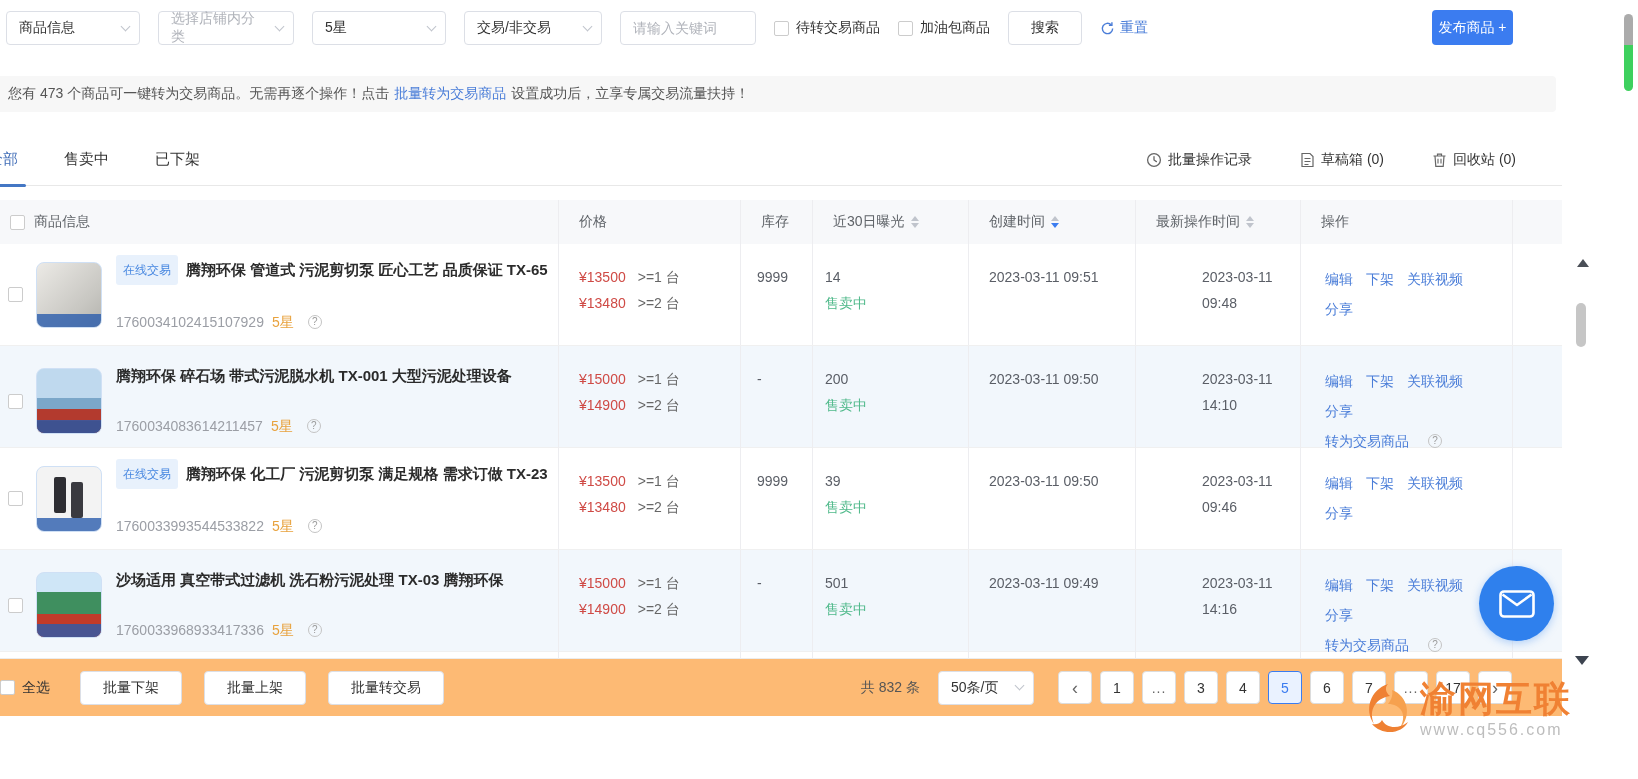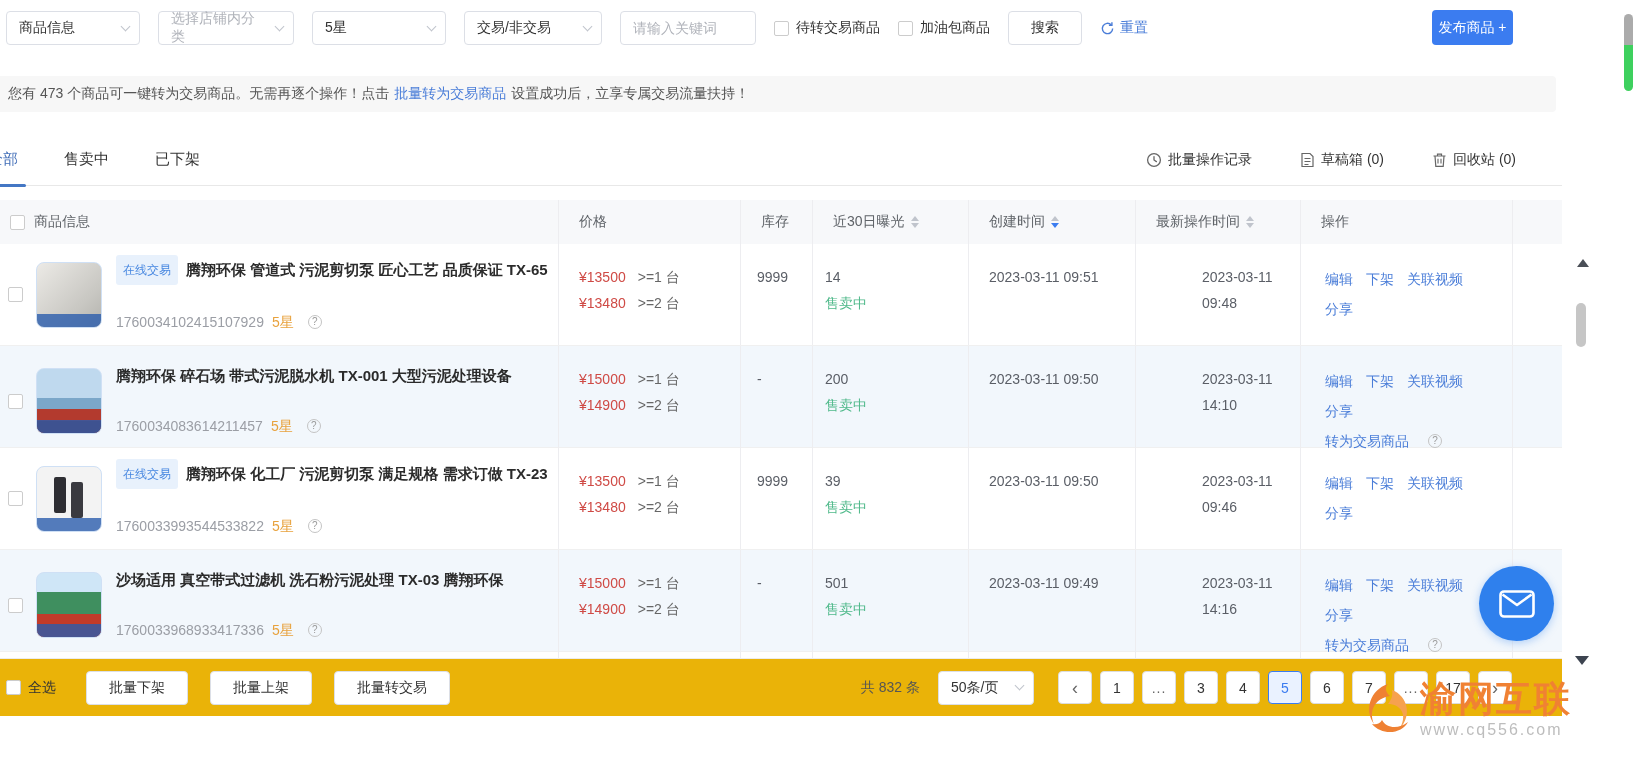--- a/index.html
+++ b/index.html
@@ -74,21 +74,21 @@
   .help-ic::after { content:"?"; }
   .price-line { display:flex; gap:12px; }
   .pr { color:#cf4a45; }
   .cond { color:#666; }
   .status { color:#4fb98a; }
   .c-ops { line-height:30px; }
   .c-ops a { color:#4a7dd8; text-decoration:none; margin-right:13px; cursor:pointer; white-space:nowrap; }
   .ops-line2 { display:flex; align-items:center; }
 
   
-  .footer { position:absolute; top:658px; left:0; width:1562px; height:58px; border-top:1px solid #ececec; display:flex; align-items:center; padding-left:6px; background:#eab308; }
+  .footer { position:absolute; top:658px; left:0; width:1562px; height:58px; border-top:1px solid #ececec; display:flex; align-items:center; background:#fdba74; }
   .footer .cbg { margin-right:30px; }
   .fbtns { display:flex; gap:22px; }
   .fright { margin-left:auto; display:flex; align-items:center; padding-right:50px; gap:0; }
   .total { color:#555; margin-right:18px; }
   .psize { width:96px; height:34px; margin-right:24px; }
   .pager { display:flex; gap:8px; }
   .pg { min-width:34px; height:33px; border:1px solid #dcdcdc; border-radius:4px; background:#fff; display:flex; align-items:center; justify-content:center; color:#333; cursor:pointer; padding:0 4px; }
   .pg.arrow { color:#666; font-size:18px; line-height:1; }
   .pg.active { border-color:#3b7cf0; color:#3b7cf0; background:#eaf2ff; }
   .pg.dots { border-color:#dcdcdc; color:#666; letter-spacing:1px; }

